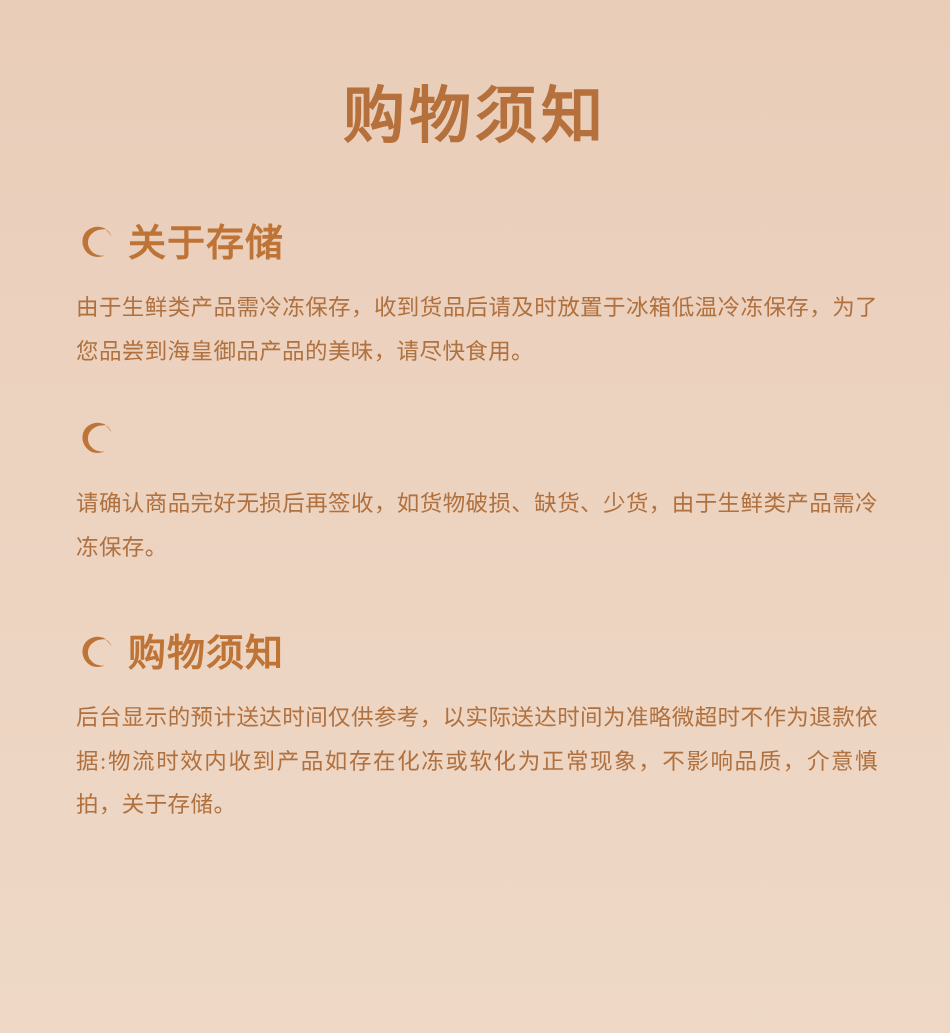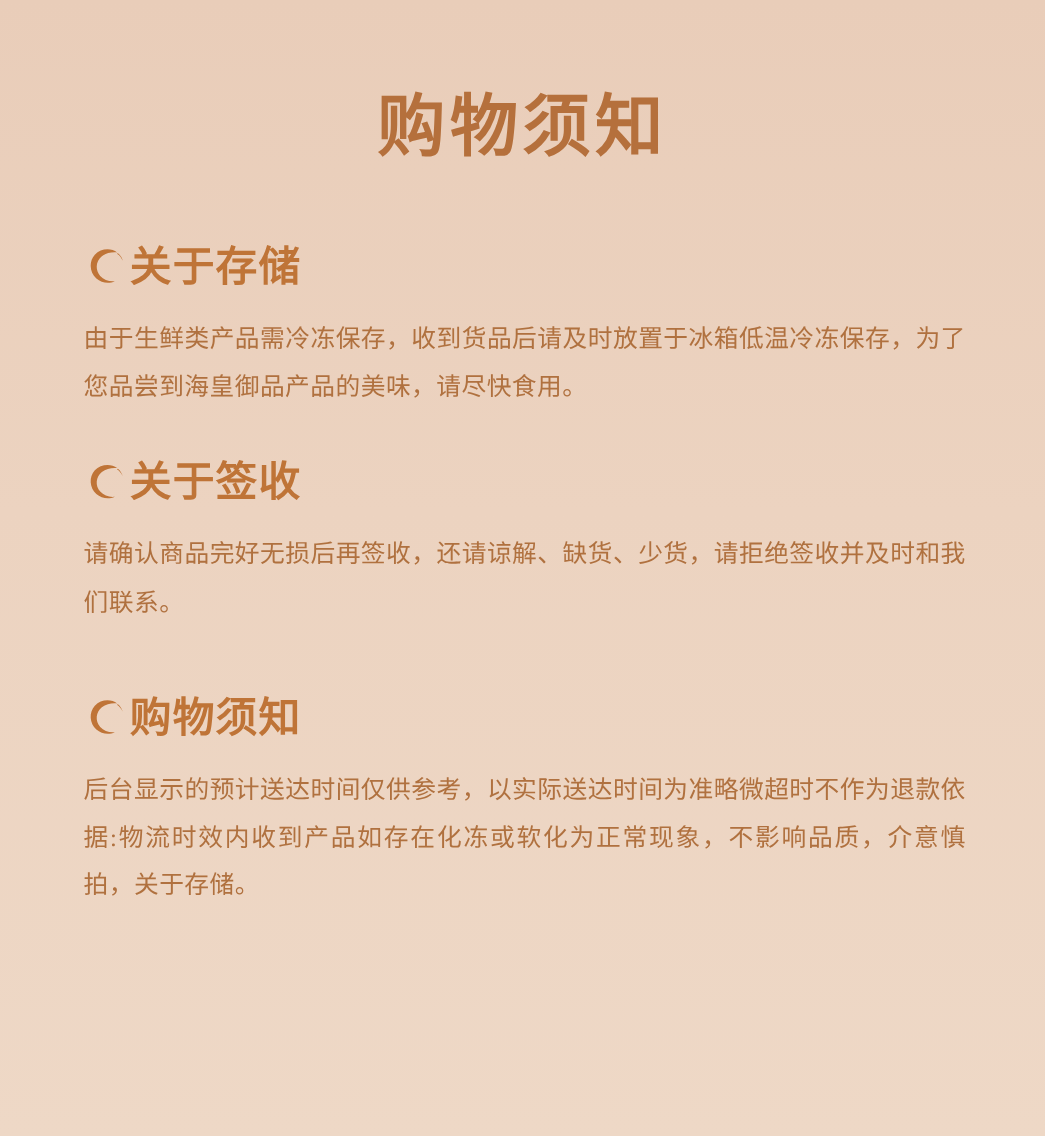--- a/index.html
+++ b/index.html
@@ -36,20 +36,21 @@
   }
   .section {
     margin-bottom: 44px;
   }
   .section:last-child {
     margin-bottom: 0;
   }
   .section-head {
     display: flex;
     align-items: center;
+    gap: 10px;
     margin: 0 0 22px 6px;
   }
   .brush-icon {
     display: block;
     width: 42px;
     height: 42px;
     flex: 0 0 42px;
   }
   .section-title {
     font-size: 38px;
@@ -89,23 +90,22 @@
       </div>
       <p class="section-body">由于生鲜类产品需冷冻保存，收到货品后请及时放置于冰箱低温冷冻保存，为了您品尝到海皇御品产品的美味，请尽快食用。</p>
     </div>
 
     <div class="section">
       <div class="section-head">
         <svg class="brush-icon" viewBox="0 0 42 42">
           <path d="M30.5 7.5 C25 3.2 15.5 3.8 10.2 9.6 C4.6 15.7 5.4 25.6 11.6 31.2 C16.2 35.3 23.2 36.2 28.4 33.6 C23.6 34.2 18.4 32.6 15.1 28.8 C10.3 23.3 11.1 15.3 16.6 11.0 C20.6 7.8 26.1 7.0 30.5 7.5 Z" fill="#bf7437"></path>
           <path d="M31.2 8.2 C33.4 10.0 34.9 12.4 35.6 15.0 C34.2 12.2 32.6 10.0 30.3 8.6 Z" fill="#bf7437"></path>
         </svg>
-        <div class="section-title">关于签收</div>
       </div>
-      <p class="section-body gap-large">请确认商品完好无损后再签收，还请谅解、缺货、少货，请拒绝签收并及时和我们联系。</p>
+      <p class="section-body gap-large">请确认商品完好无损后再签收，如货物破损、缺货、少货，由于生鲜类产品需冷冻保存。</p>
     </div>
 
     <div class="section">
       <div class="section-head">
         <svg class="brush-icon" viewBox="0 0 42 42">
           <path d="M30.5 7.5 C25 3.2 15.5 3.8 10.2 9.6 C4.6 15.7 5.4 25.6 11.6 31.2 C16.2 35.3 23.2 36.2 28.4 33.6 C23.6 34.2 18.4 32.6 15.1 28.8 C10.3 23.3 11.1 15.3 16.6 11.0 C20.6 7.8 26.1 7.0 30.5 7.5 Z" fill="#bf7437"></path>
           <path d="M31.2 8.2 C33.4 10.0 34.9 12.4 35.6 15.0 C34.2 12.2 32.6 10.0 30.3 8.6 Z" fill="#bf7437"></path>
         </svg>
         <div class="section-title">购物须知</div>
       </div>

